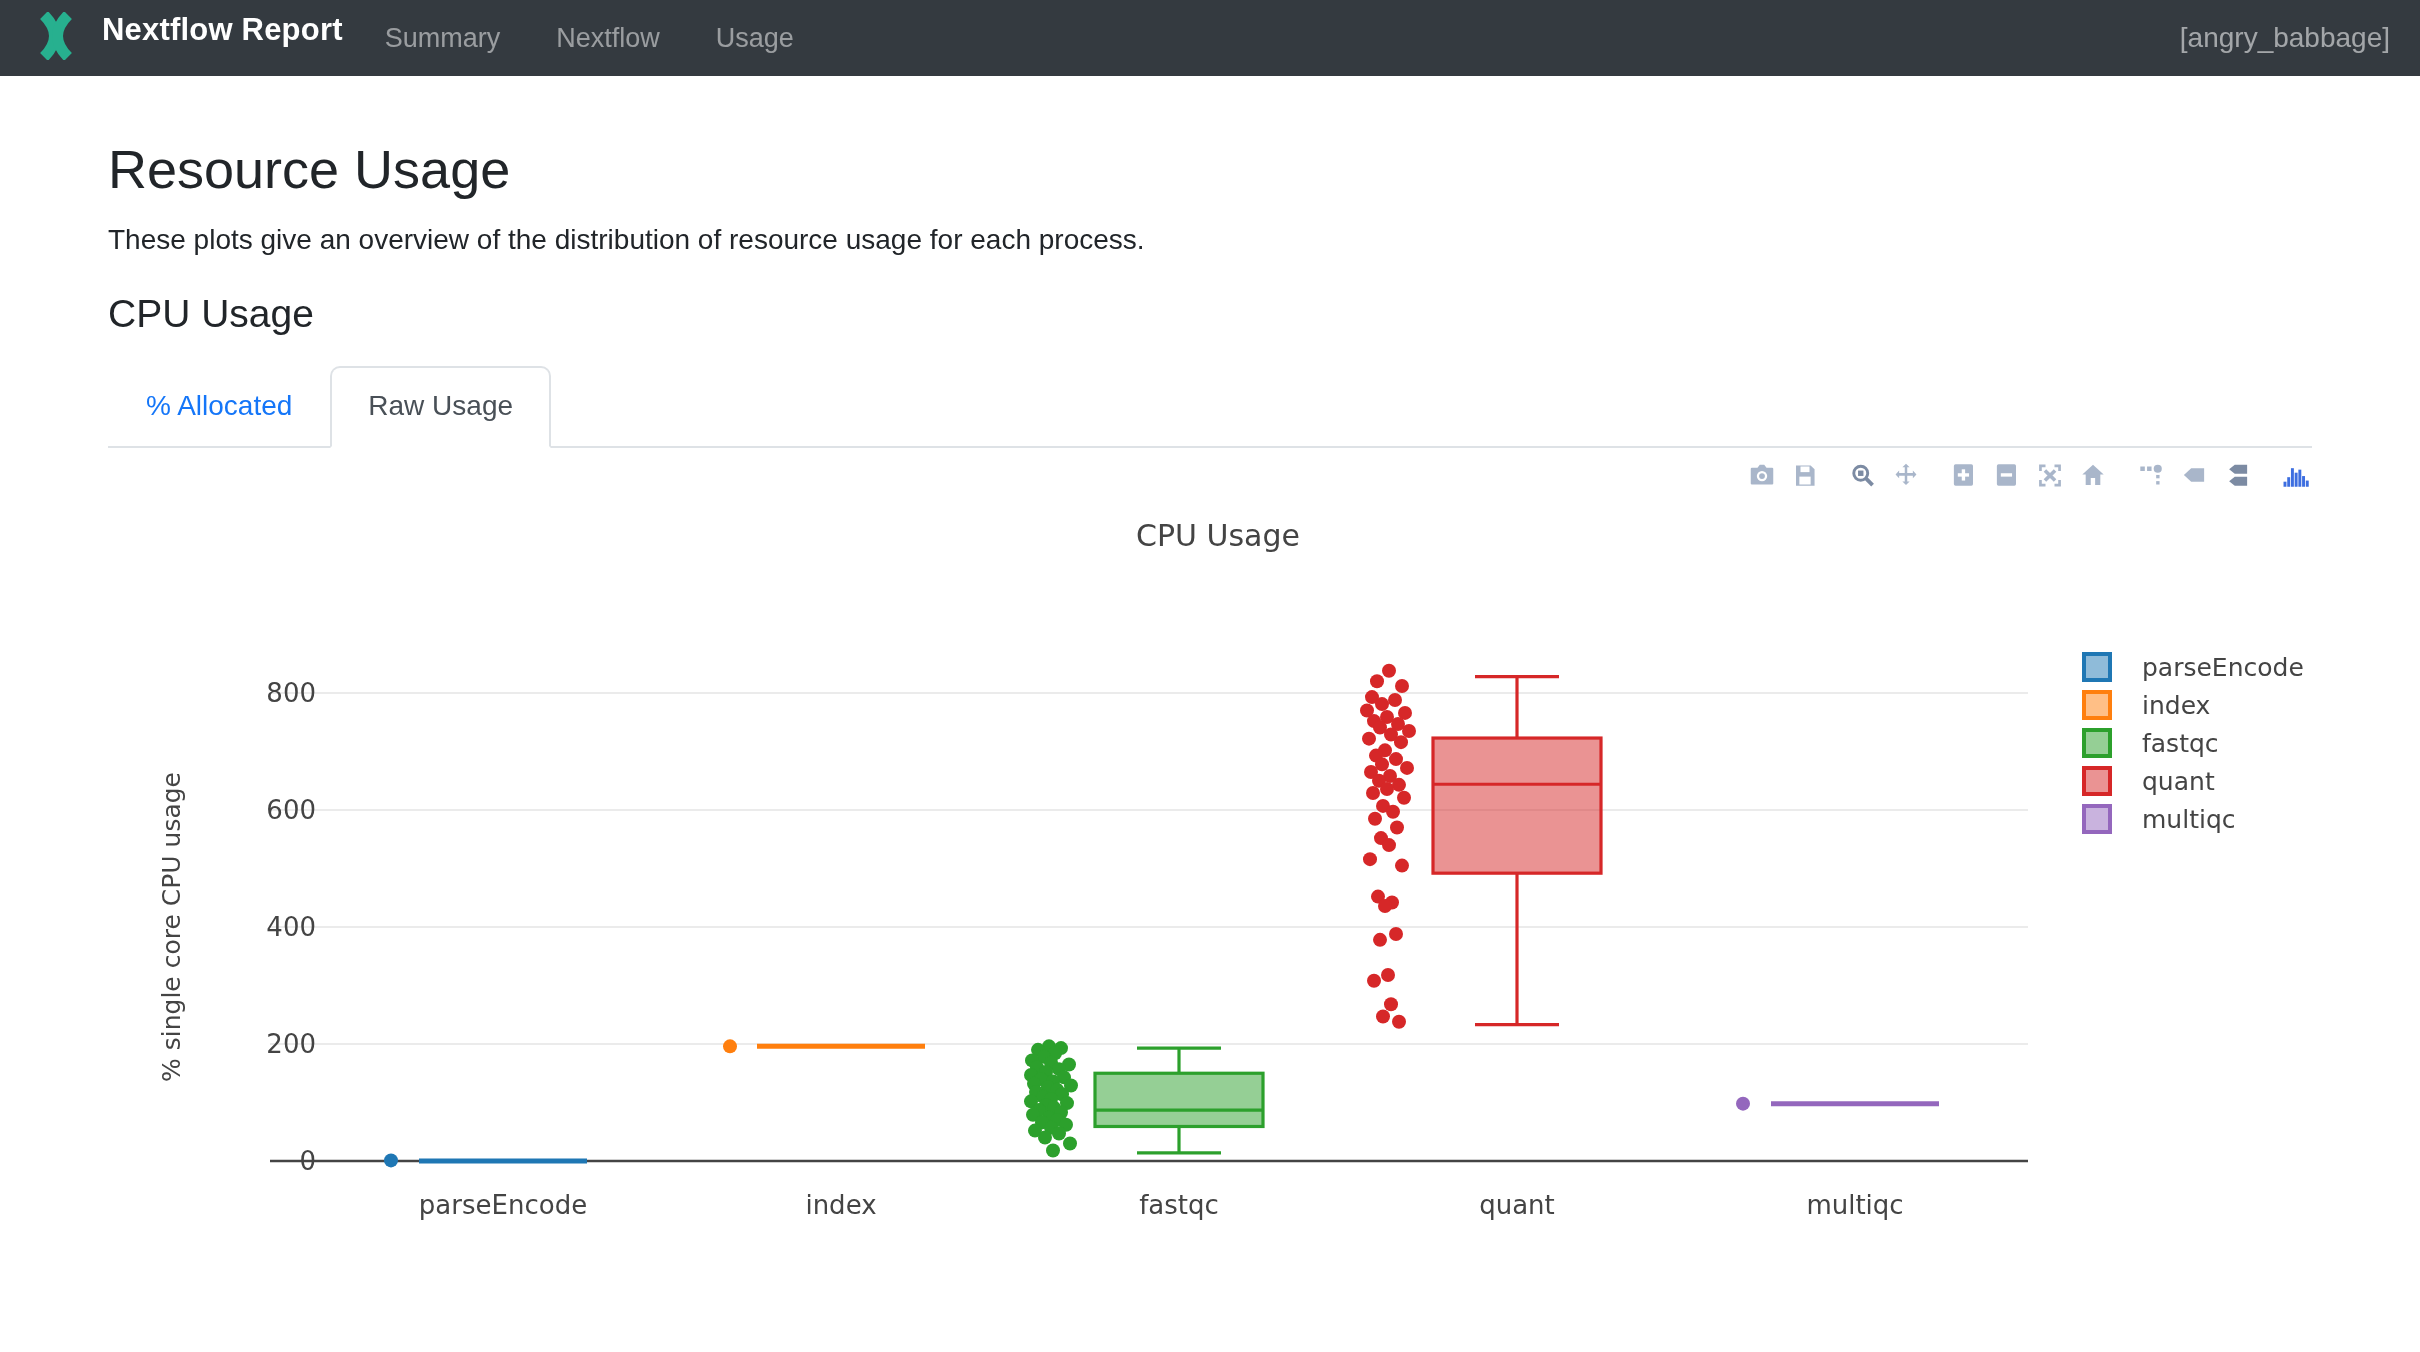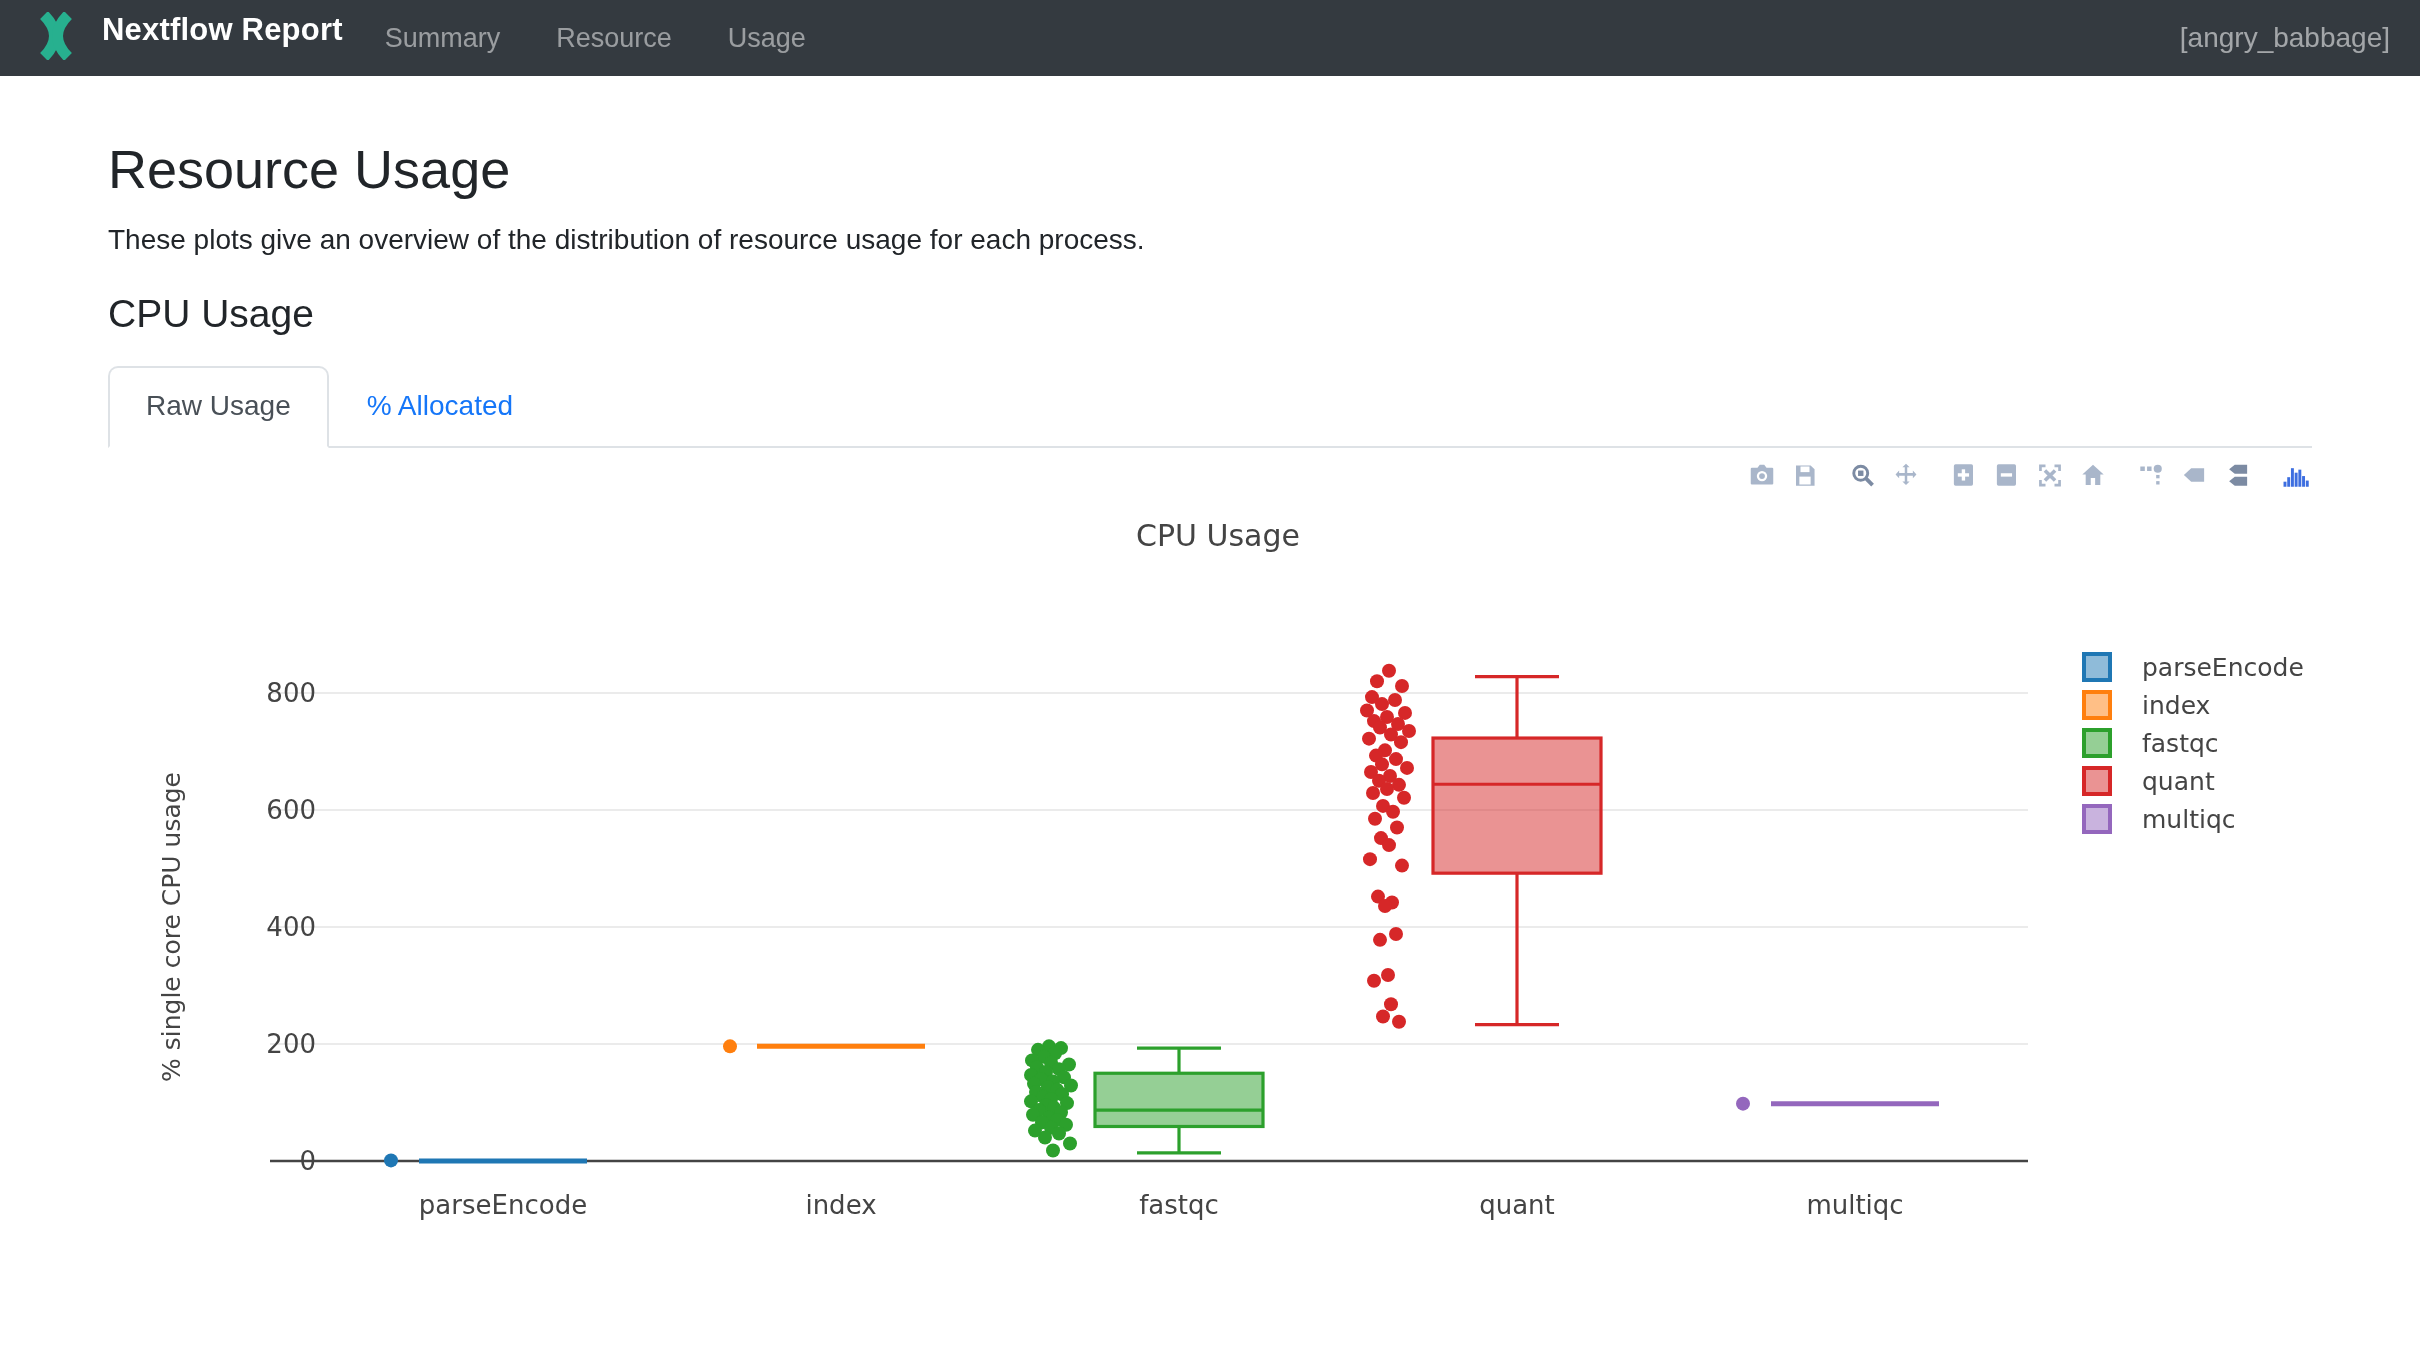--- a/index.html
+++ b/index.html
@@ -51,34 +51,34 @@
     <span>
       <svg width="52" height="48" viewBox="0 0 52 48">
         <path d="M14 3 Q35 24 14 45" stroke="#27b08f" stroke-width="11" fill="none"></path>
         <path d="M38 3 Q17 24 38 45" stroke="#27b08f" stroke-width="11" fill="none"></path>
       </svg>
     </span>
     <span class="brand-title">Nextflow Report</span>
   </div>
   <ul class="nav-links">
     <li>Summary</li>
-    <li>Resource</li>
+    <li>Nextflow</li>
     <li>Usage</li>
   </ul>
   <span class="run-name">[angry_babbage]</span>
 </div>
 
 <div class="container">
   <h1 class="page-title">Resource Usage</h1>
   <p class="page-subtitle">These plots give an overview of the distribution of resource usage for each process.</p>
   <h2 class="section-title">CPU Usage</h2>
 
   <div class="nav-tabs">
+    <div class="nav-link">% Allocated</div>
     <div class="nav-link active">Raw Usage</div>
-    <div class="nav-link">% Allocated</div>
   </div>
 
   <div class="chart-area">
     <div class="modebar">
         <div class="mb-icon">
           <svg viewBox="0 0 24 24">
             <path fill="currentColor" d="M8 5l2-2.5h4L16 5h5a1 1 0 011 1v13a1 1 0 01-1 1H3a1 1 0 01-1-1V6a1 1 0 011-1h5z"></path>
             <circle cx="12" cy="12.5" r="4.6" fill="#fff"></circle>
             <circle cx="12" cy="12.5" r="2.6" fill="currentColor"></circle>
           </svg>

